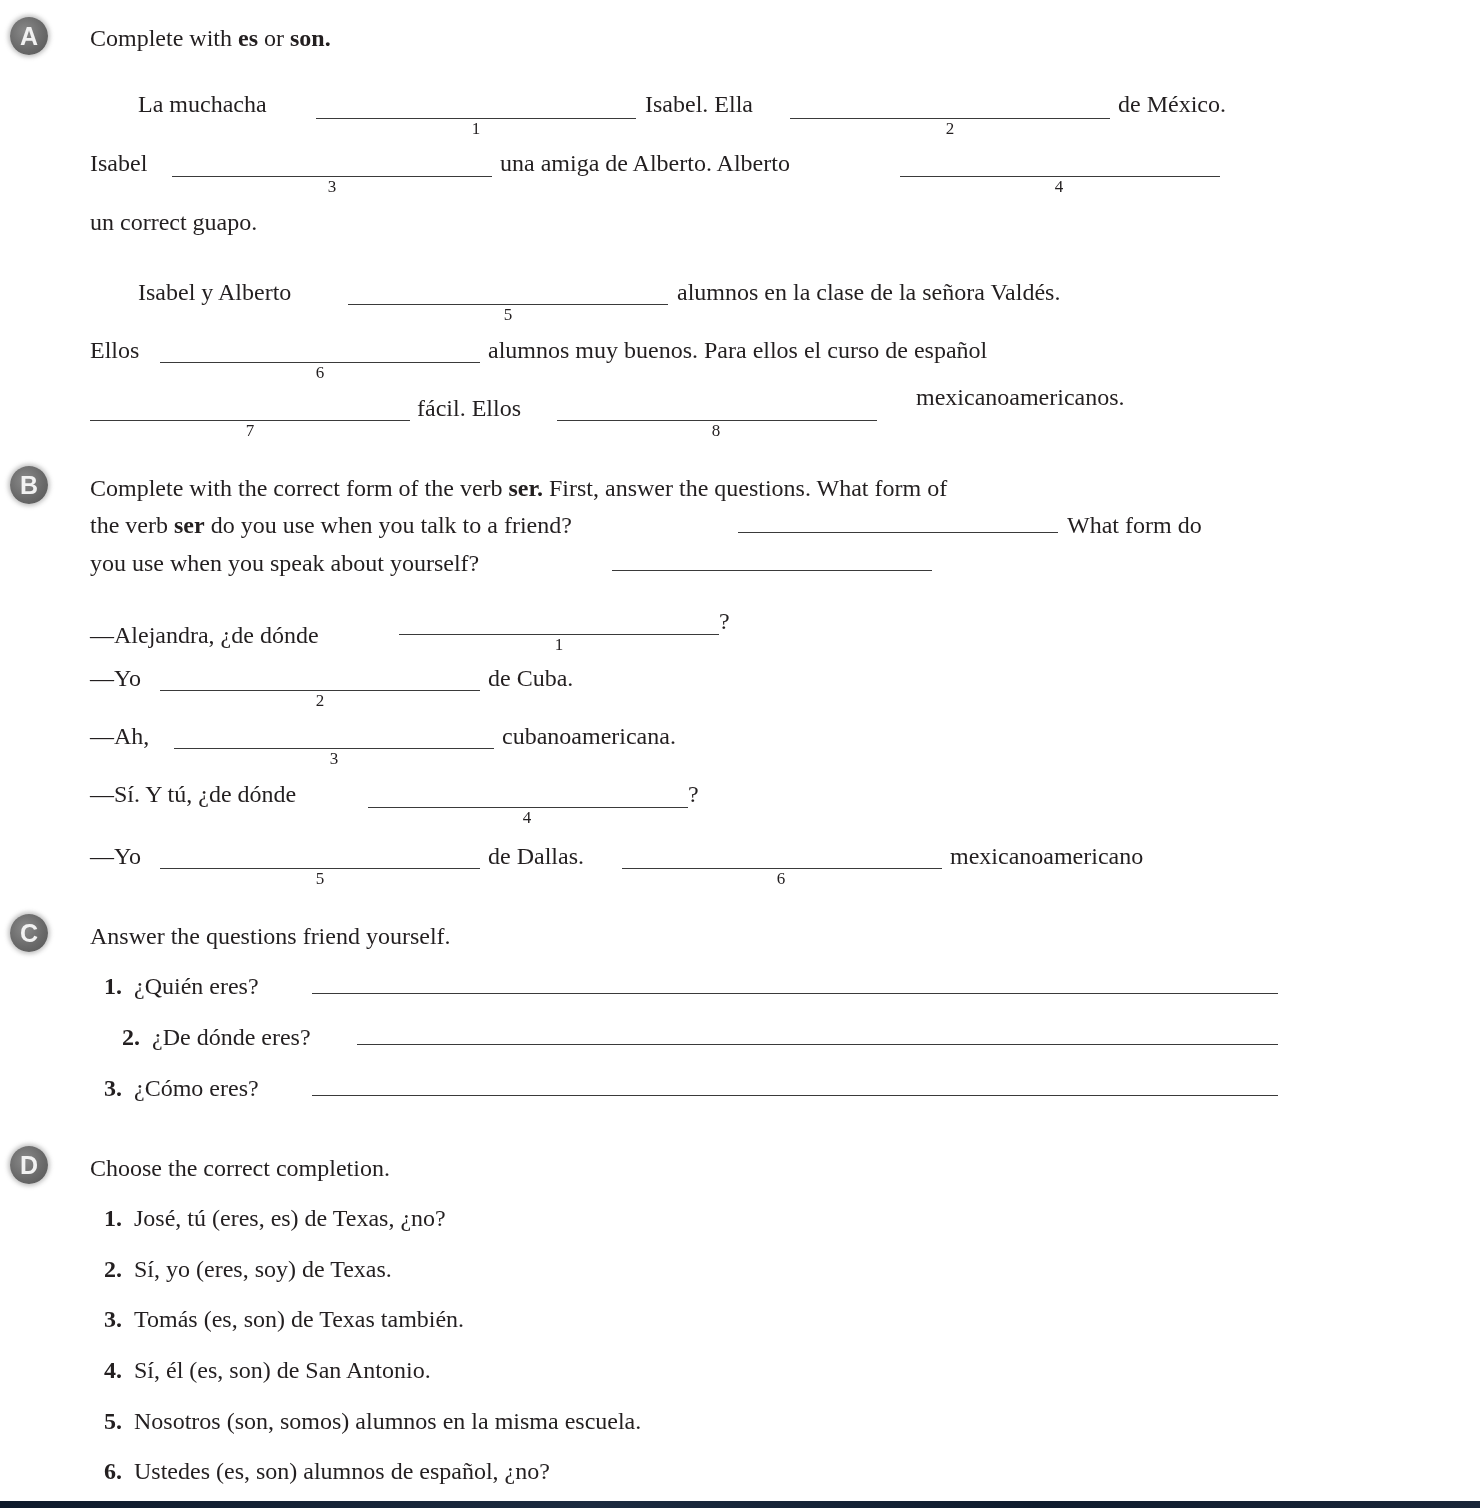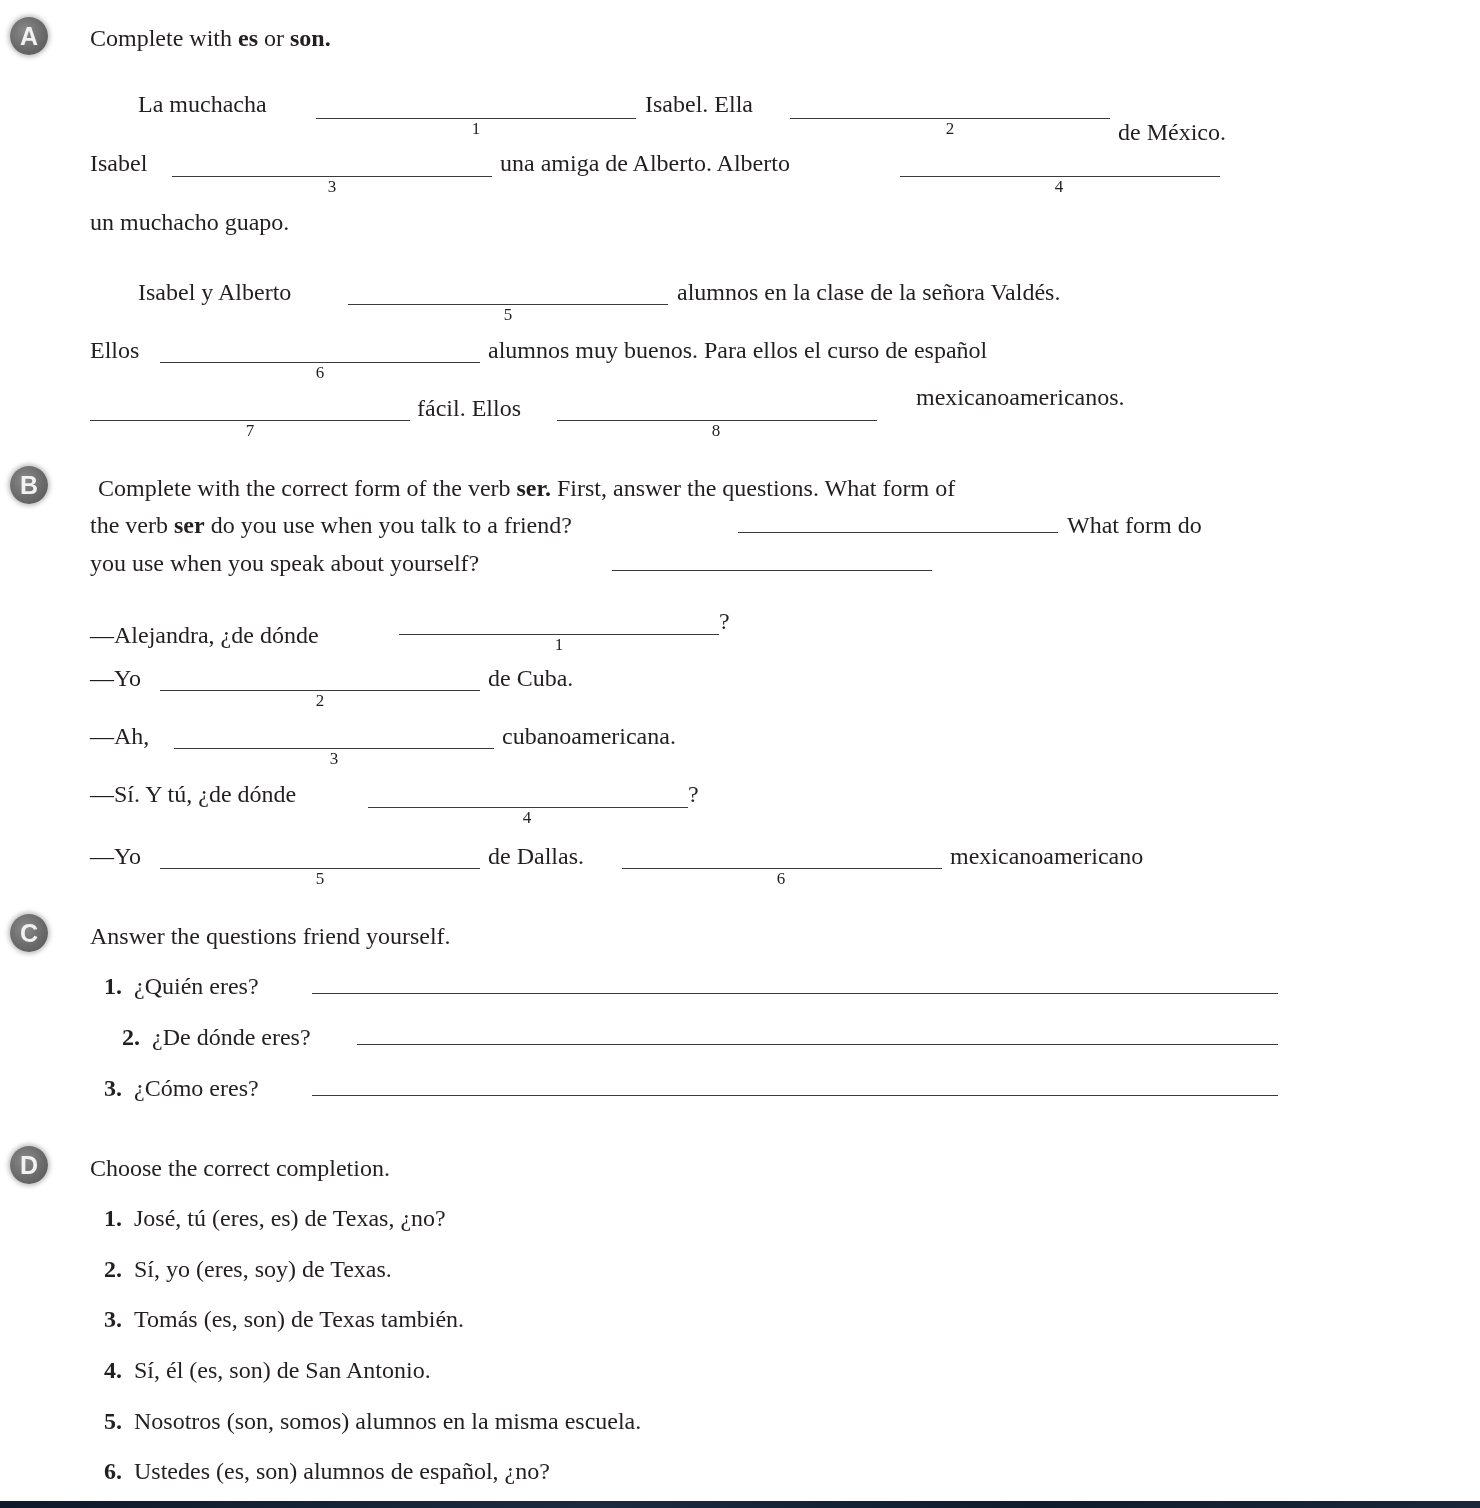--- a/index.html
+++ b/index.html
@@ -23,50 +23,50 @@
 
 <div class="badge" style="left:10px;top:17px;">A</div>
 <div class="abs txt" style="left:90px;top:20px;"><span>Complete with </span><b>es</b><span> or </span><b>son.</b></div>
 
 <div class="abs txt" style="left:138px;top:86px;">La muchacha</div>
 <div class="blank" style="left:316px;top:118px;width:320px;"></div>
 <div class="num" style="left:466px;top:120px;width:20px;">1</div>
 <div class="abs txt" style="left:645px;top:86px;">Isabel. Ella</div>
 <div class="blank" style="left:790px;top:118px;width:320px;"></div>
 <div class="num" style="left:940px;top:120px;width:20px;">2</div>
-<div class="abs txt" style="left:1118px;top:86px;margin-top:28px;">de México.</div>
+<div class="abs txt" style="left:1118px;top:86px;">de México.</div>
 
 <div class="abs txt" style="left:90px;top:145px;">Isabel</div>
 <div class="blank" style="left:172px;top:176px;width:320px;"></div>
 <div class="num" style="left:322px;top:178px;width:20px;">3</div>
 <div class="abs txt" style="left:500px;top:145px;">una amiga de Alberto. Alberto</div>
 <div class="blank" style="left:900px;top:176px;width:320px;"></div>
 <div class="num" style="left:1049px;top:178px;width:20px;">4</div>
 
-<div class="abs txt" style="left:90px;top:204px;">un muchacho guapo.</div>
+<div class="abs txt" style="left:90px;top:204px;">un correct guapo.</div>
 
 <div class="abs txt" style="left:138px;top:274px;">Isabel y Alberto</div>
 <div class="blank" style="left:348px;top:304px;width:320px;"></div>
 <div class="num" style="left:498px;top:306px;width:20px;">5</div>
 <div class="abs txt" style="left:677px;top:274px;">alumnos en la clase de la señora Valdés.</div>
 
 <div class="abs txt" style="left:90px;top:332px;">Ellos</div>
 <div class="blank" style="left:160px;top:362px;width:320px;"></div>
 <div class="num" style="left:310px;top:364px;width:20px;">6</div>
 <div class="abs txt" style="left:488px;top:332px;">alumnos muy buenos. Para ellos el curso de español</div>
 
 <div class="blank" style="left:90px;top:420px;width:320px;"></div>
 <div class="num" style="left:240px;top:422px;width:20px;">7</div>
 <div class="abs txt" style="left:417px;top:390px;">fácil. Ellos</div>
 <div class="blank" style="left:557px;top:420px;width:320px;"></div>
 <div class="num" style="left:706px;top:422px;width:20px;">8</div>
 <div class="abs txt" style="left:885px;top:379px;margin-left:31px;">mexicanoamericanos.</div>
 
 <div class="badge" style="left:10px;top:466px;">B</div>
-<div class="abs txt" style="left:98px;top:470px;"><span>Complete with the correct form of the verb </span><b>ser.</b><span> First, answer the questions. What form of</span></div>
+<div class="abs txt" style="left:90px;top:470px;"><span>Complete with the correct form of the verb </span><b>ser.</b><span> First, answer the questions. What form of</span></div>
 <div class="abs txt" style="left:90px;top:507px;"><span>the verb </span><b>ser</b><span> do you use when you talk to a friend?</span></div>
 <div class="blank" style="left:738px;top:532px;width:320px;"></div>
 <div class="abs txt" style="left:1067px;top:507px;">What form do</div>
 <div class="abs txt" style="left:90px;top:545px;">you use when you speak about yourself?</div>
 <div class="blank" style="left:612px;top:570px;width:320px;"></div>
 
 <div class="abs txt" style="left:90px;top:603px;margin-top:14px;">—Alejandra, ¿de dónde</div>
 <div class="blank" style="left:399px;top:634px;width:320px;"></div>
 <div class="num" style="left:549px;top:636px;width:20px;">1</div>
 <div class="abs txt" style="left:719px;top:603px;">?</div>

